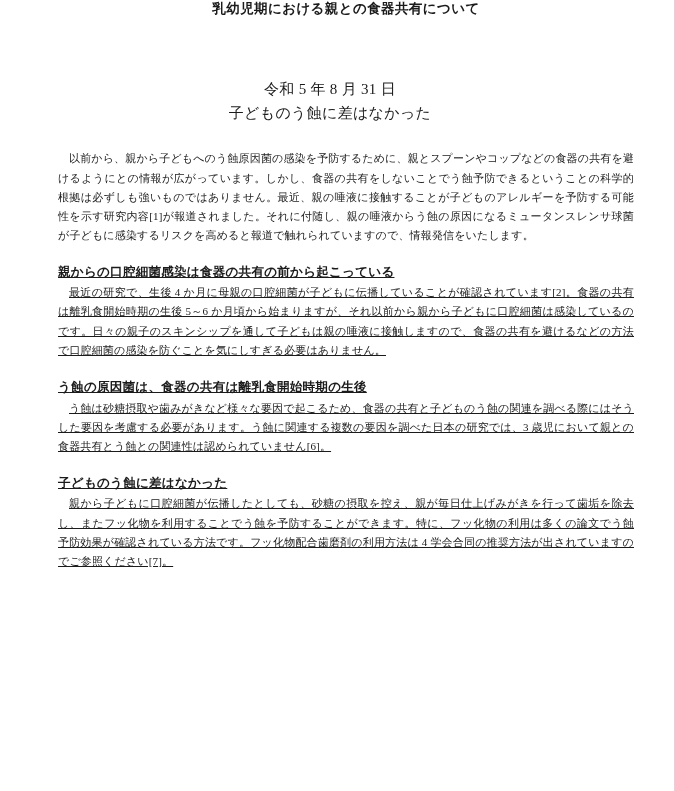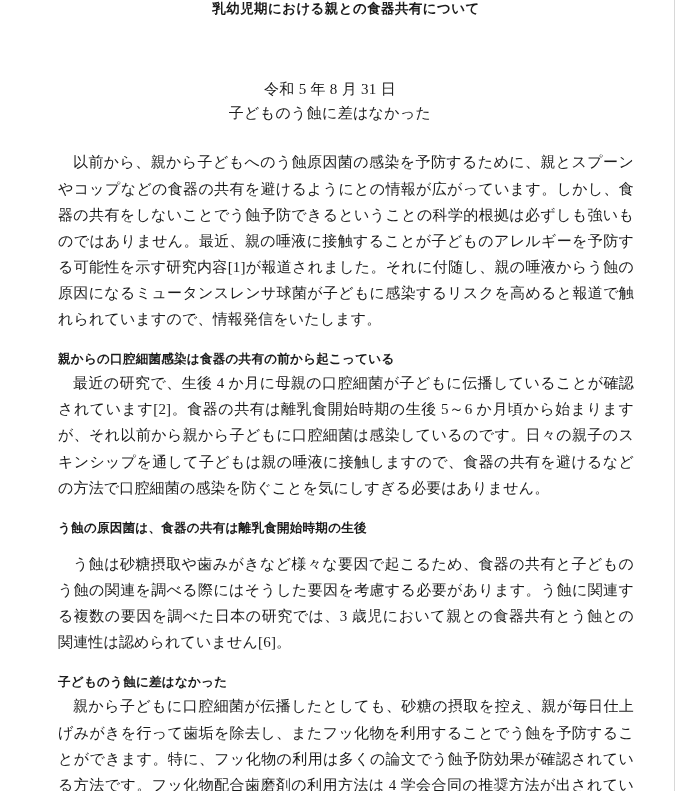--- a/index.html
+++ b/index.html
@@ -47,39 +47,40 @@
     display: block;
     letter-spacing: 0.3px;
   }
 
   .body-block {
     margin-top: 24px;
   }
 
   p.para {
     margin: 0;
-    font-size: 15px;
+    font-size: 11px;
     line-height: 1.74;
     text-align: justify;
     text-justify: inter-ideograph;
     text-indent: 1em;
     letter-spacing: 0.15px;
   }
 
   h2.section-heading {
     margin: 17px 0 1px 0;
     font-size: 12.6px;
     font-weight: bold;
     line-height: 1.6;
     letter-spacing: 0.2px;
     text-align: left;
   }
 
   section.doc-section {
-    margin-top: 13px;
+    margin-top: 2px;
+    text-decoration: underline;
   }
 </style>
 </head>
 <body>
 
 <div class="page">
 
   <h1 class="doc-title">乳幼児期における親との食器共有について</h1>
 
   <div class="meta-block">

